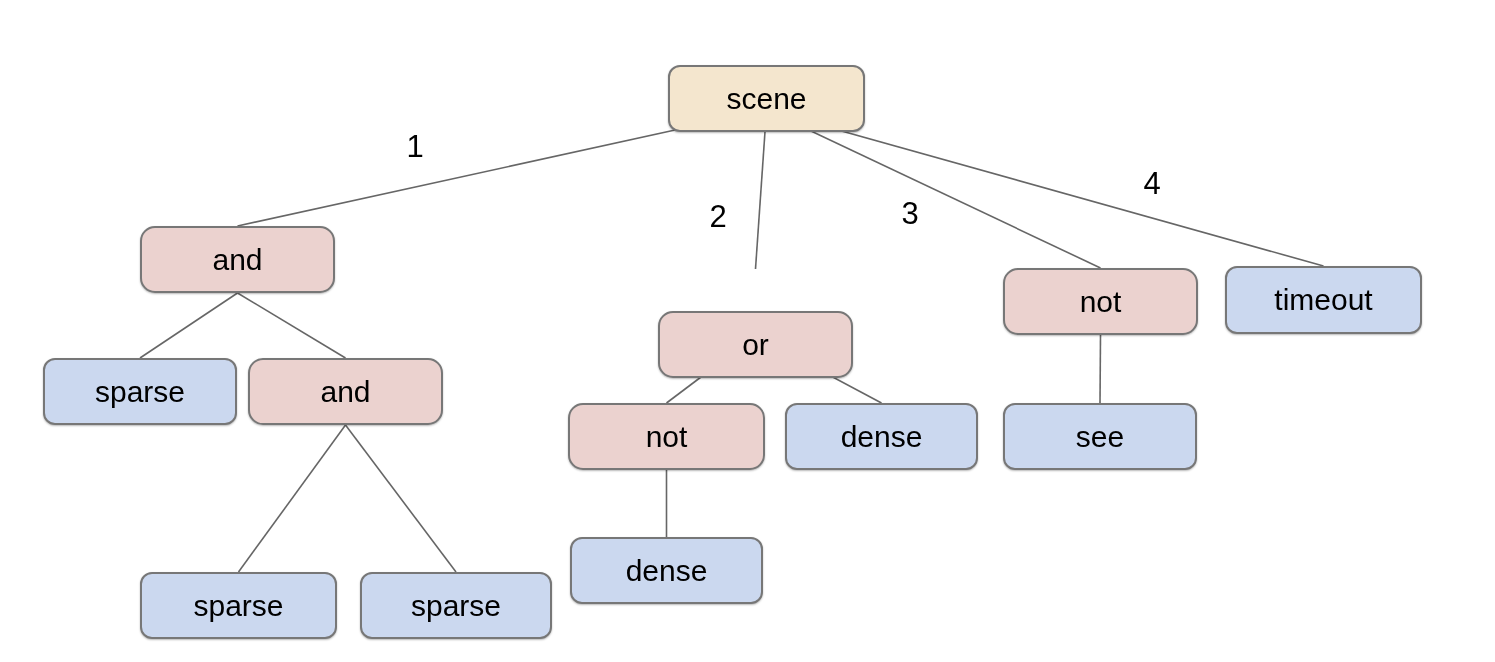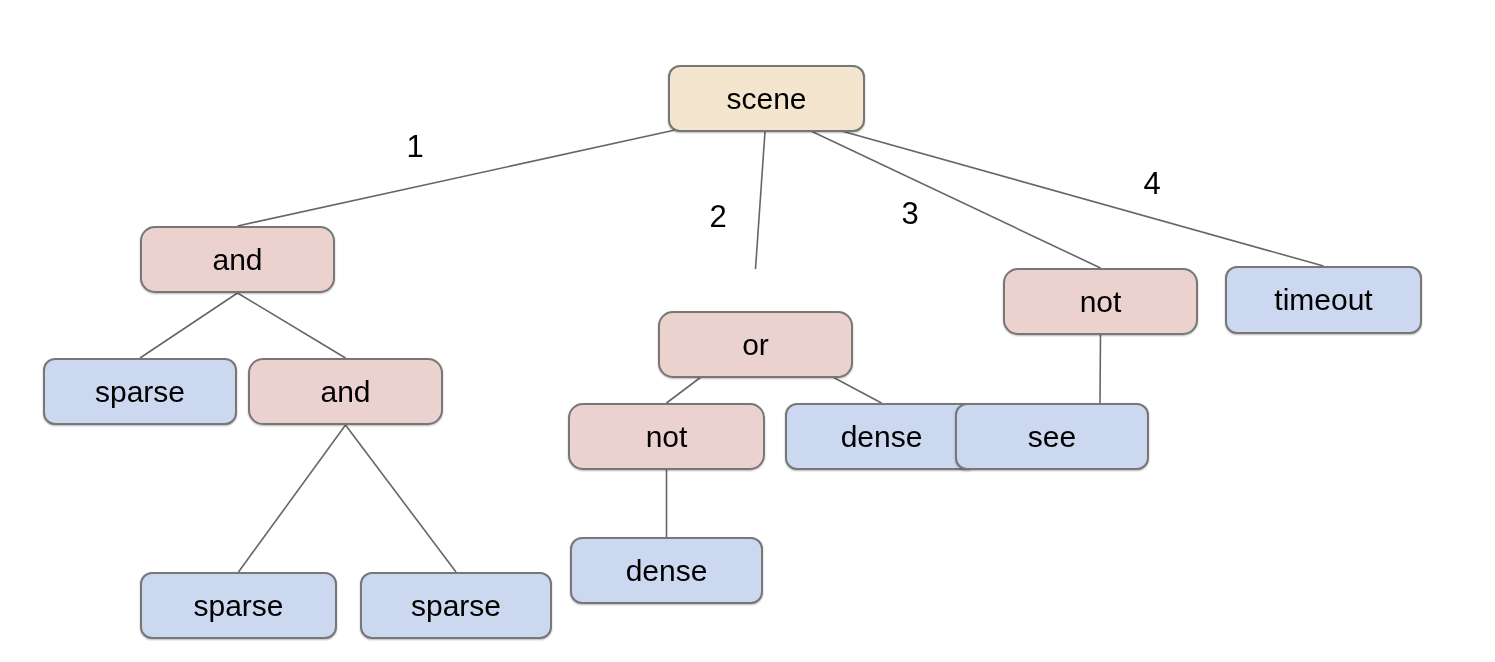--- a/index.html
+++ b/index.html
@@ -76,17 +76,17 @@
     <div class="edge-label" style="left: 1152px; top: 183px;">4</div>
     <div class="node root" style="left: 668px; top: 43px; width: 197px; height: 67px; margin-top: 22px;">scene</div>
     <div class="node operator" style="left: 140px; top: 226px; width: 195px; height: 67px;">and</div>
     <div class="node operator" style="left: 658px; top: 275px; width: 195px; height: 67px; margin-top: 36px;">or</div>
     <div class="node operator" style="left: 1003px; top: 268px; width: 195px; height: 67px;">not</div>
     <div class="node leaf" style="left: 1225px; top: 266px; width: 197px; height: 68px; text-align: right;">timeout</div>
     <div class="node leaf" style="left: 43px; top: 358px; width: 194px; height: 67px;">sparse</div>
     <div class="node operator" style="left: 248px; top: 358px; width: 195px; height: 67px;">and</div>
     <div class="node operator" style="left: 568px; top: 403px; width: 197px; height: 67px;">not</div>
     <div class="node leaf" style="left: 785px; top: 403px; width: 193px; height: 67px;">dense</div>
-    <div class="node leaf" style="left: 955px; top: 403px; width: 194px; height: 67px;">see</div>
+    <div class="node leaf" style="left: 1003px; top: 403px; width: 194px; height: 67px;">see</div>
     <div class="node leaf" style="left: 140px; top: 572px; width: 197px; height: 67px;">sparse</div>
     <div class="node leaf" style="left: 360px; top: 572px; width: 192px; height: 67px;">sparse</div>
     <div class="node leaf" style="left: 570px; top: 537px; width: 193px; height: 67px;">dense</div>
   </div>
 
 </body></html>

